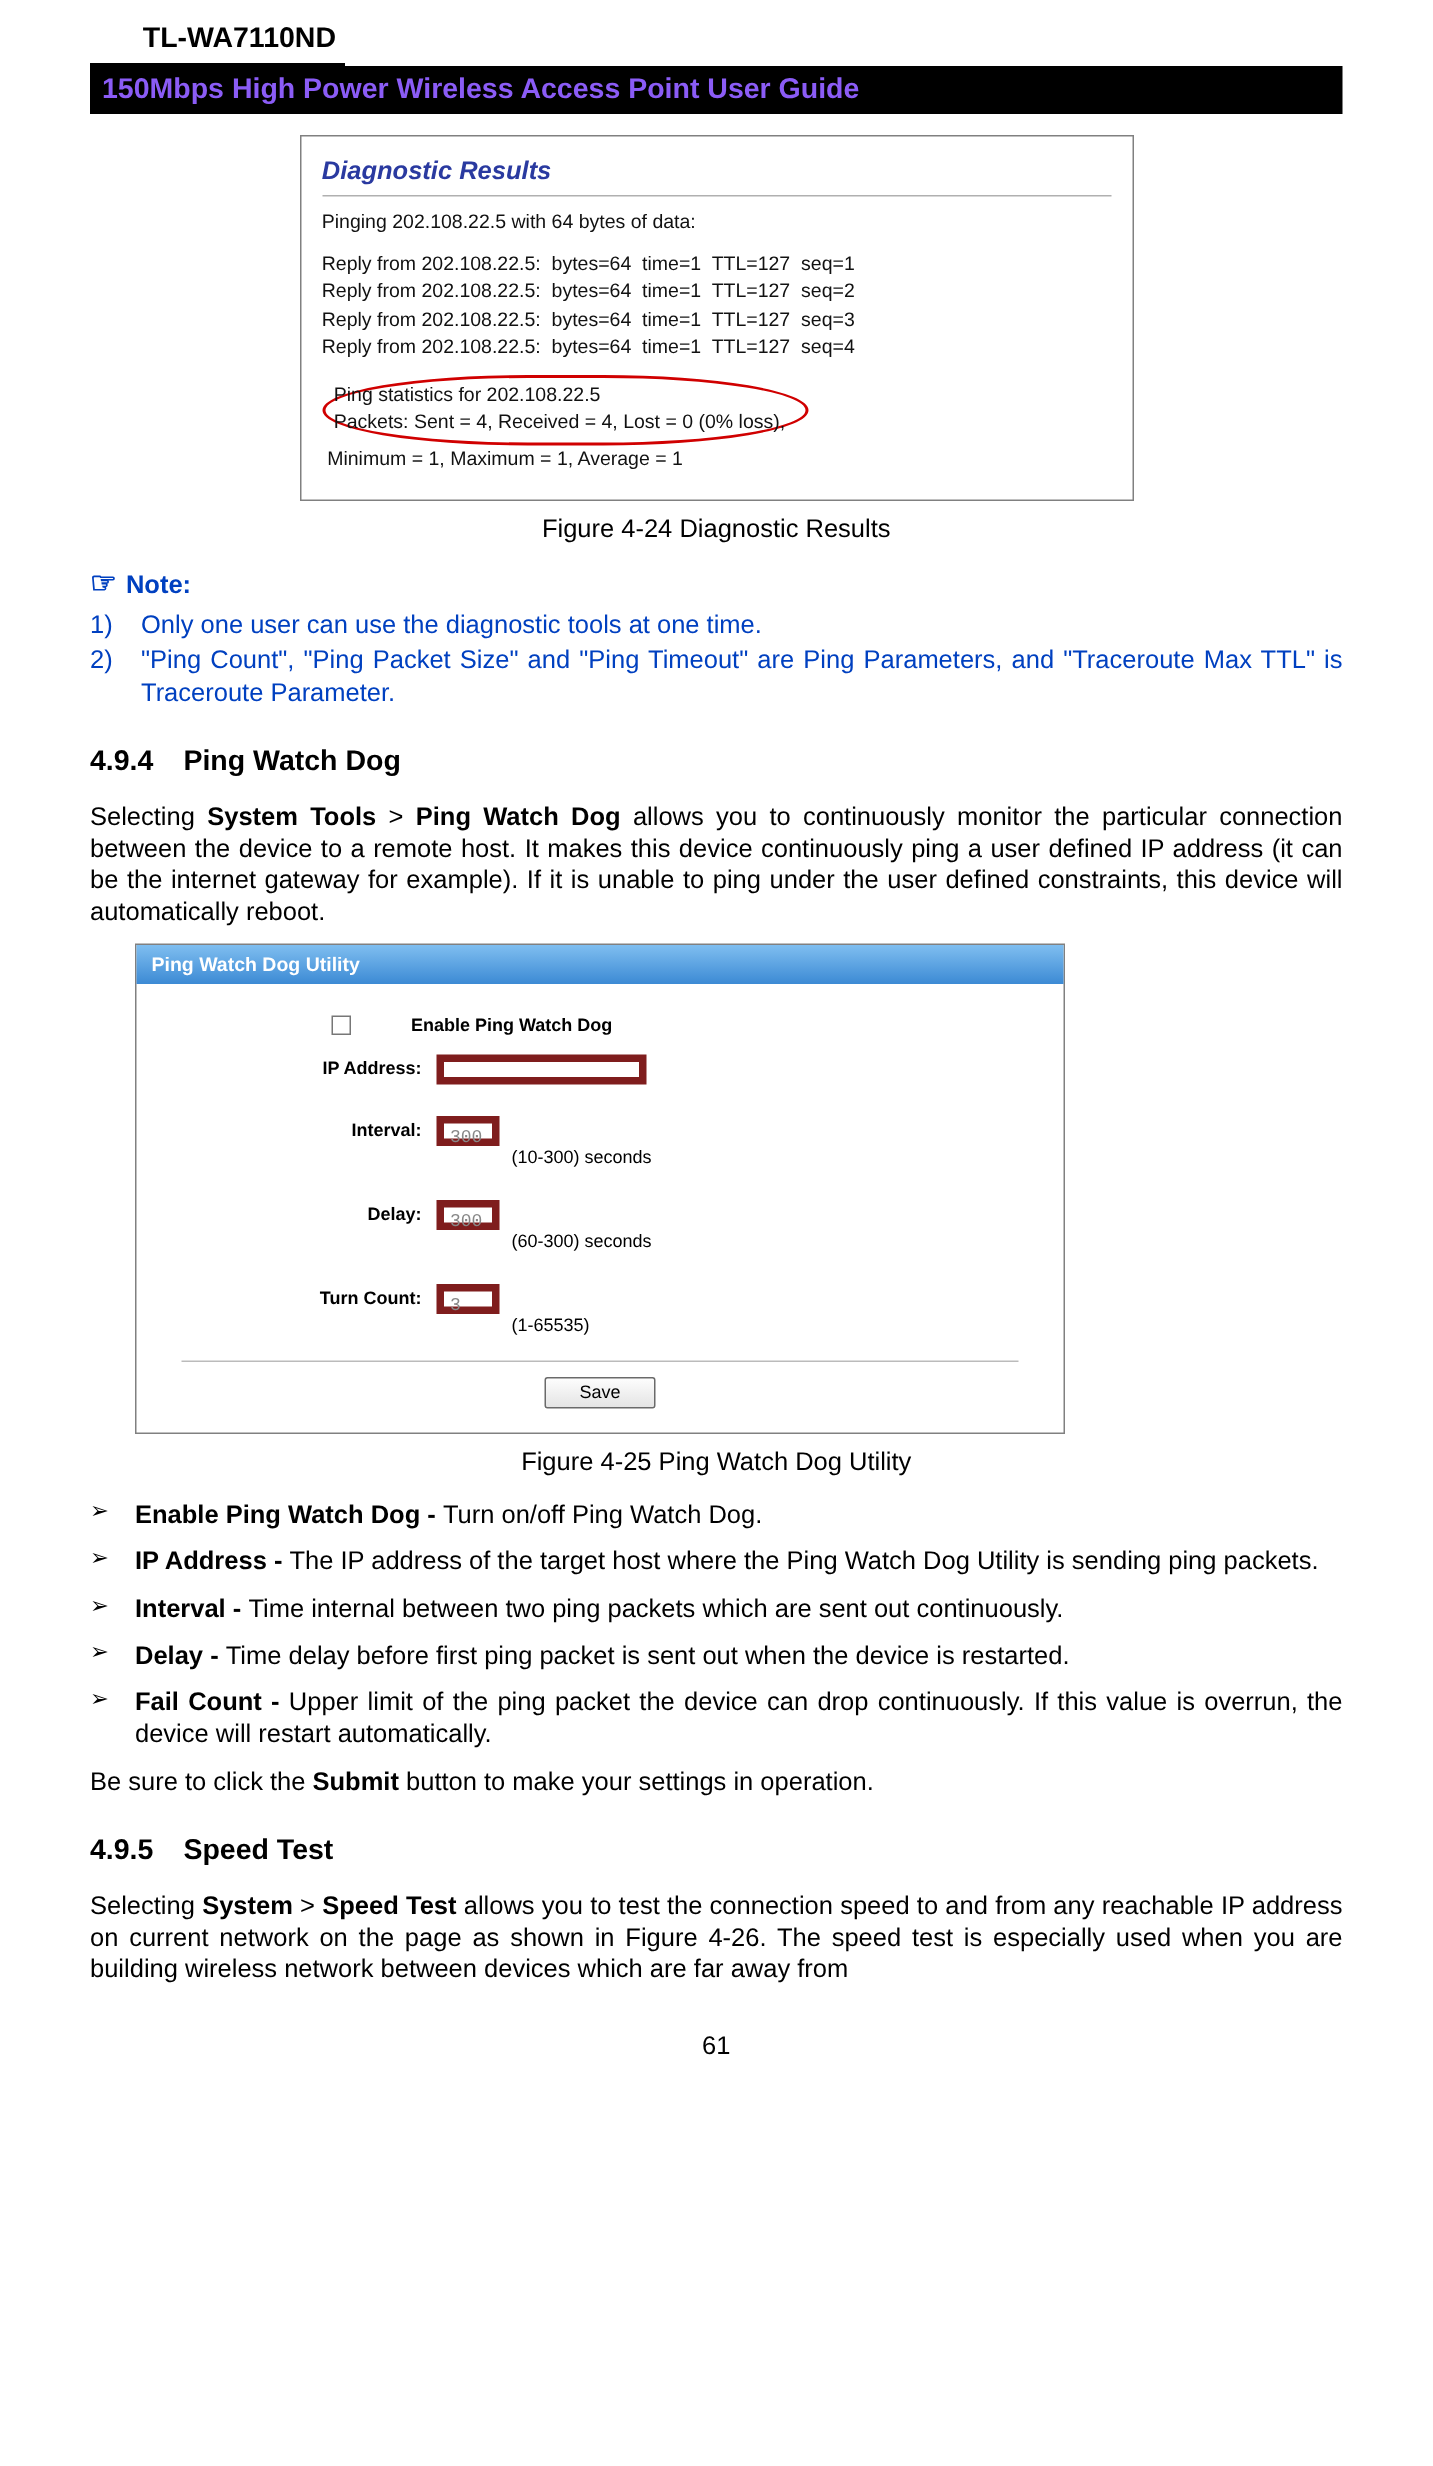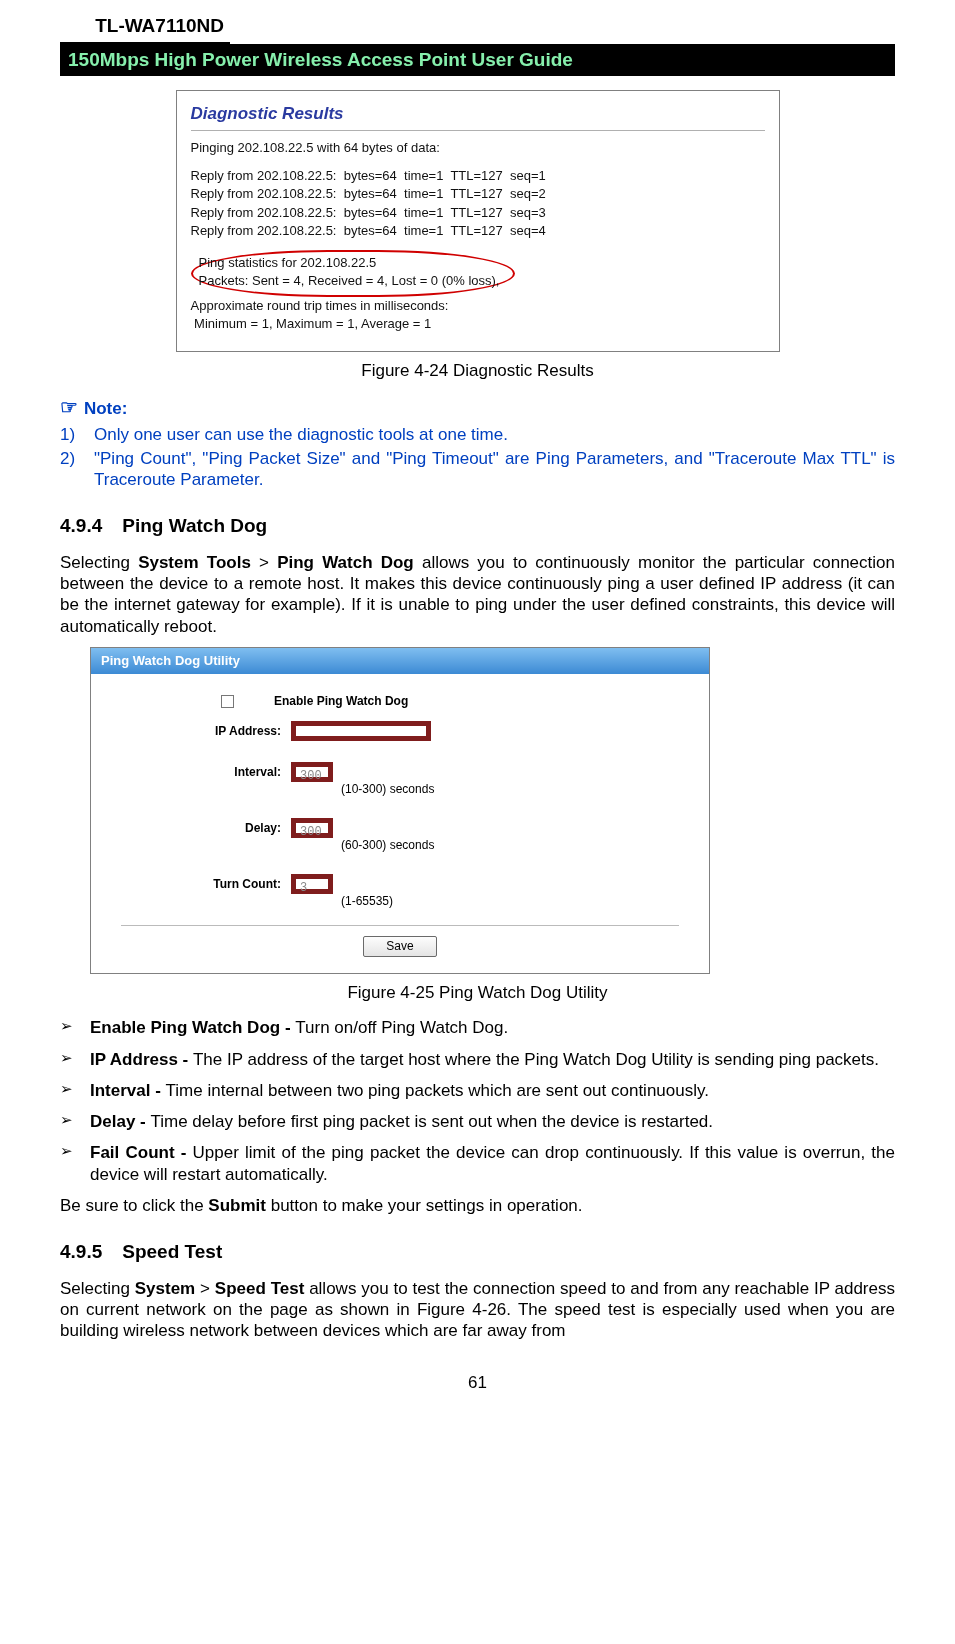--- a/index.html
+++ b/index.html
@@ -19,31 +19,31 @@
     font-weight: bold;
     font-size: 19px;
     padding: 4px 6px 4px 0;
     text-align: right;
     width: 170px;
     border-bottom: 2px solid #000;
   }
   .hdr-right {
     flex: 1;
     background: #000;
-    color: #86efac;
+    color: #8b5cf6;
     font-weight: bold;
     font-size: 19px;
     padding: 4px 8px;
   }
   .fig-wrap { text-align: center; }
   .fig-caption { text-align: center; margin: 8px 0 14px; font-size: 17px; }
 
   
   .diag-box {
-    width: 604px;
+    width: 556px;
     margin: 14px auto 0;
     border: 1px solid #808080;
     padding: 12px 14px 18px;
     text-align: left;
     font-family: Arial, sans-serif;
     background: #fff;
   }
   .diag-title { font-weight: bold; font-style: italic; color: #2a3aa0; font-size: 17px; margin-bottom: 6px; }
   .diag-sep { border-top: 1px solid #b0b0b0; margin: 4px 0 8px; }
   .diag-line { font-size: 13px; color: #111; padding: 1px 0; white-space: pre; }
@@ -127,21 +127,20 @@
     <div class="diag-spacer"></div>
     <div class="diag-line">Reply from 202.108.22.5:  bytes=64  time=1  TTL=127  seq=1</div>
     <div class="diag-line">Reply from 202.108.22.5:  bytes=64  time=1  TTL=127  seq=2</div>
     <div class="diag-line">Reply from 202.108.22.5:  bytes=64  time=1  TTL=127  seq=3</div>
     <div class="diag-line">Reply from 202.108.22.5:  bytes=64  time=1  TTL=127  seq=4</div>
     <div class="diag-spacer"></div>
     <span class="stat-oval">
       <div class="diag-line">Ping statistics for 202.108.22.5</div>
       <div class="diag-line">Packets: Sent = 4, Received = 4, Lost = 0 (0% loss),</div>
     </span>
-    <div class="diag-line">Approximate round trip times in milliseconds:</div>
     <div class="diag-line"> Minimum = 1, Maximum = 1, Average = 1</div>
   </div>
 </div>
 <div class="fig-caption">Figure 4-24 Diagnostic Results</div>
 
 <div class="note-hdr">
   <span class="hand">☞</span><span>Note:</span>
 </div>
 <ol class="note-list">
   <li>

